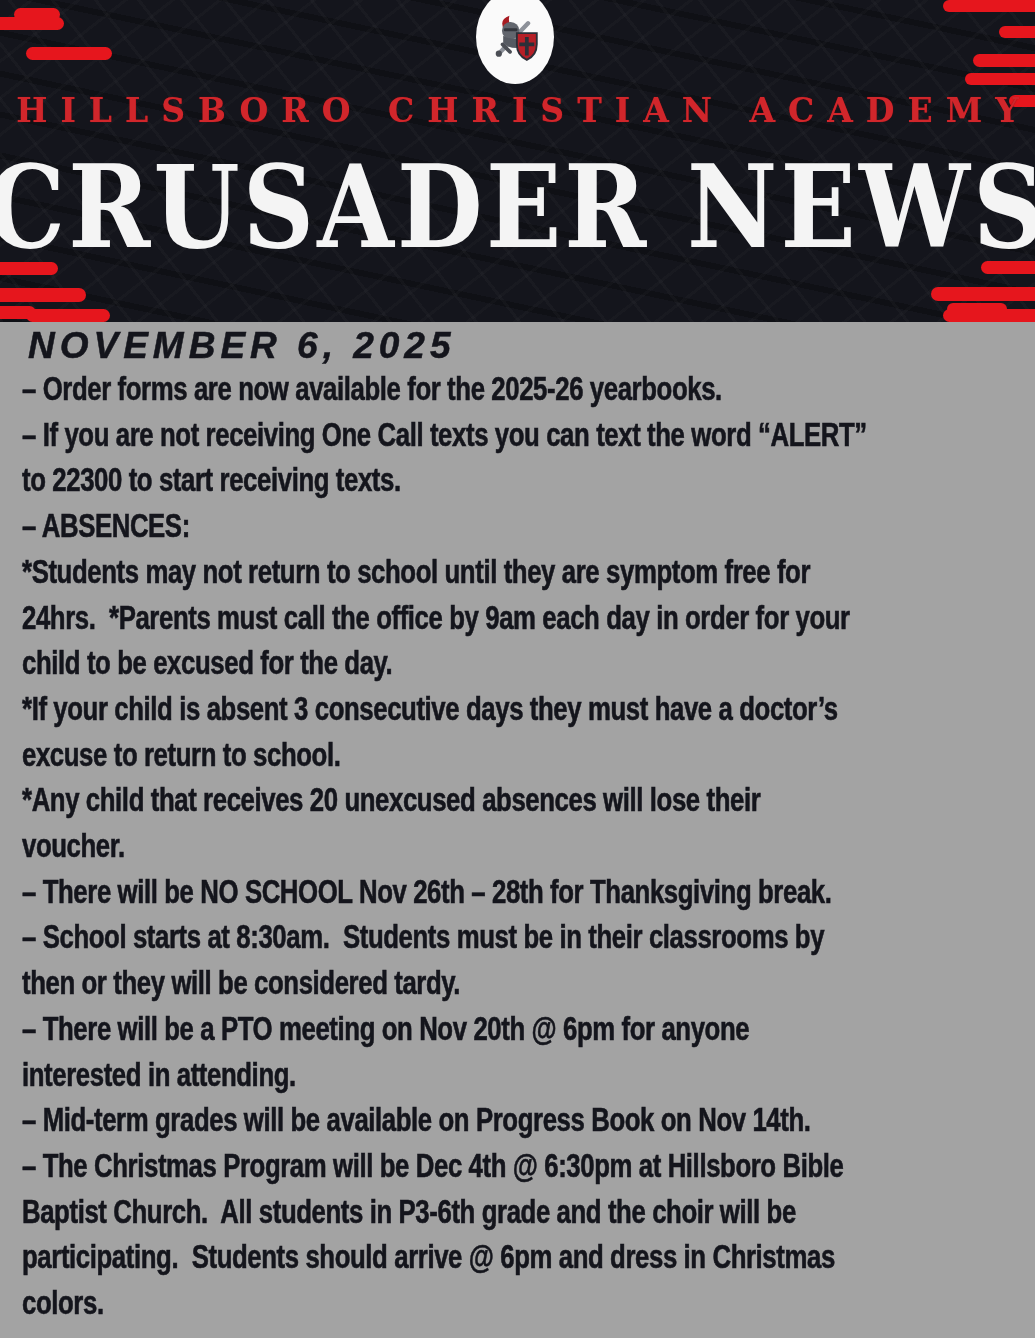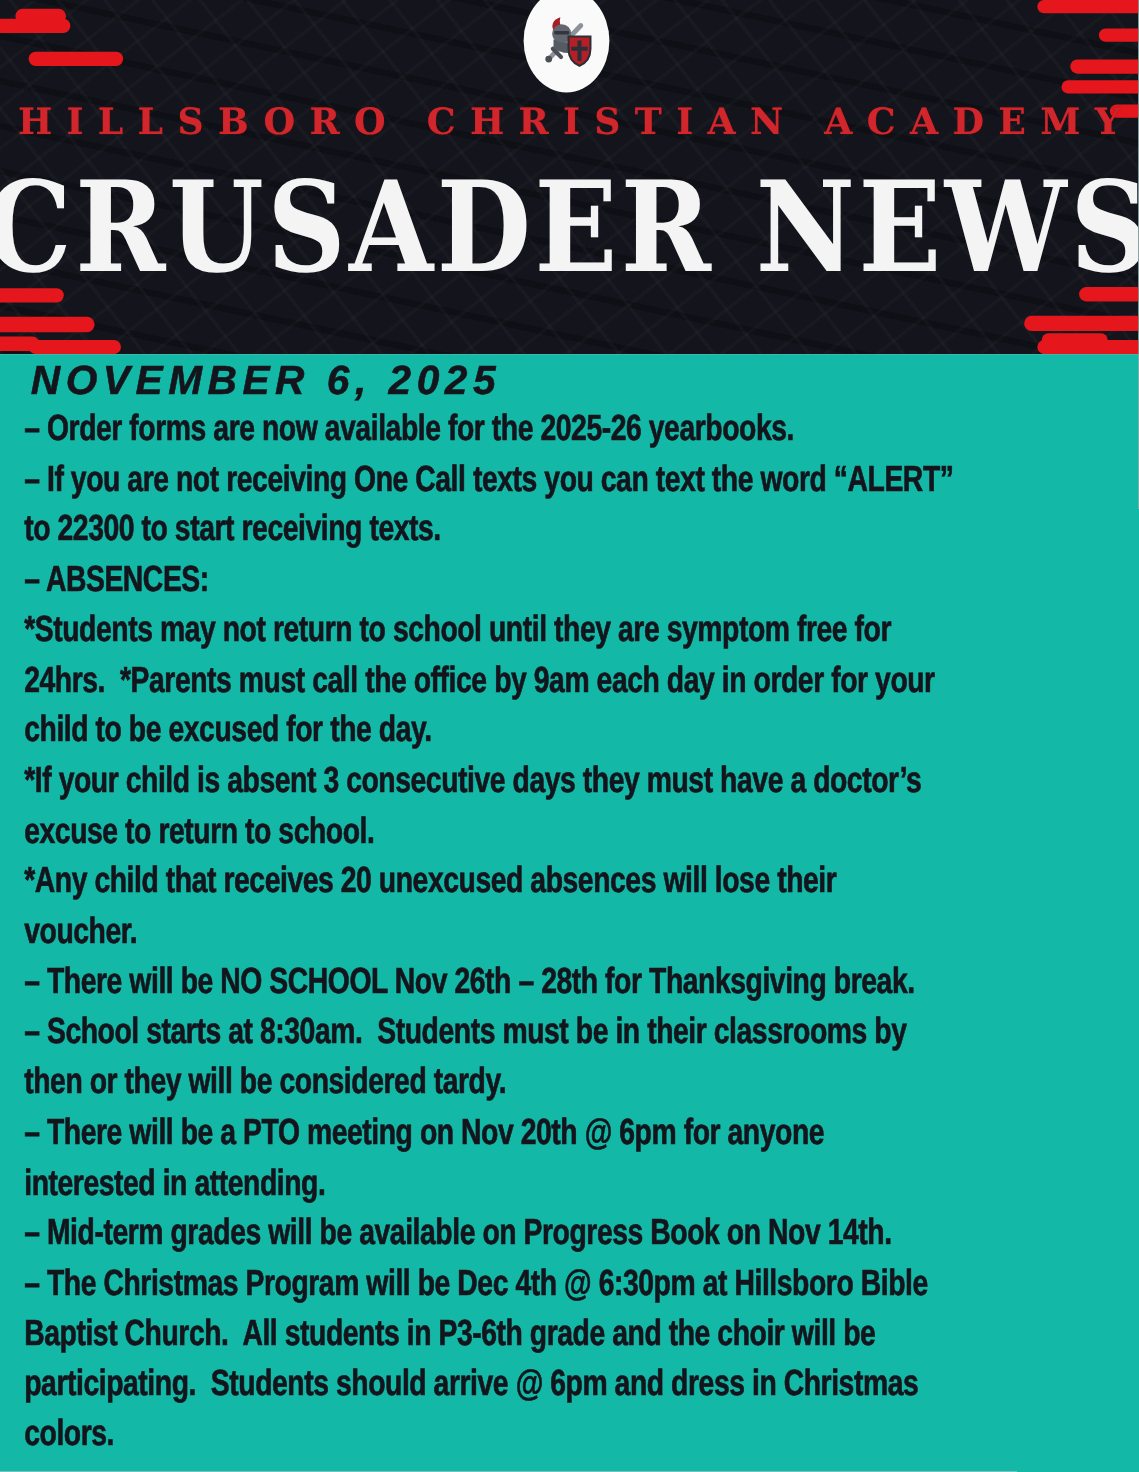--- a/index.html
+++ b/index.html
@@ -77,21 +77,21 @@
     letter-spacing:3px;
     color:#f4f4f4;
     transform:scale(1.04,1.2);
     transform-origin:center top;
     white-space:nowrap;
   }
 
   
   .announcements{
     position:absolute;top:322px;left:0;width:1035px;height:1016px;
-    background:#14b8a6;
+    background:#a3a3a3;
     padding:4px 0 0 22px;
     box-sizing:border-box;
     color:#14151c;
   }
   .date-heading{
     margin:0;
     font-style:italic;
     font-weight:bold;
     font-size:37px;line-height:40px;
     letter-spacing:5px;

